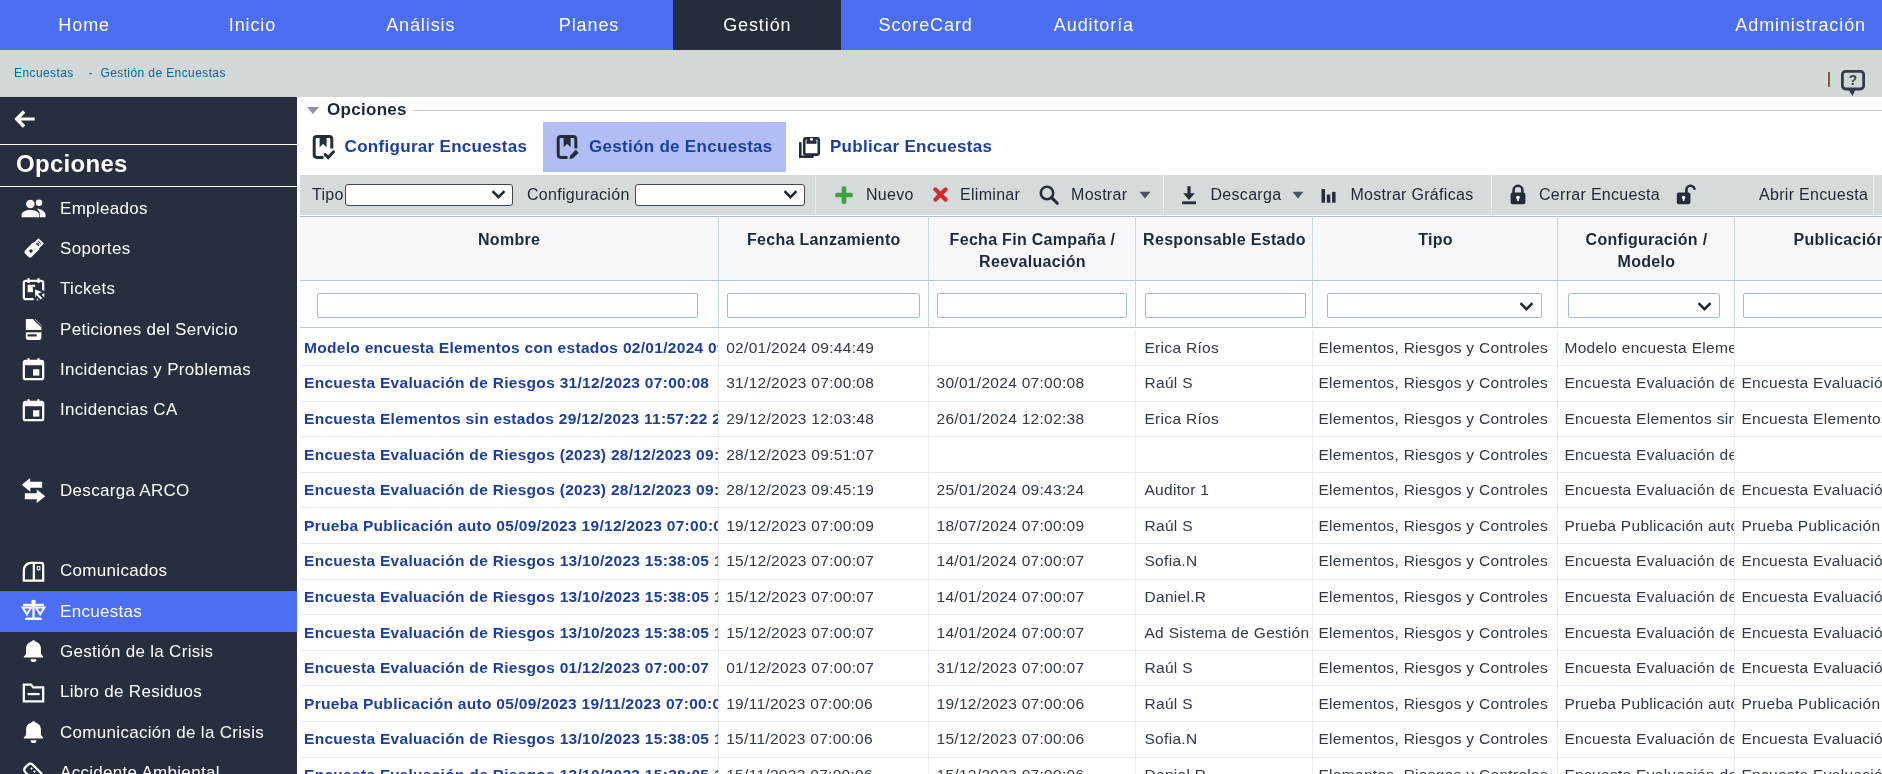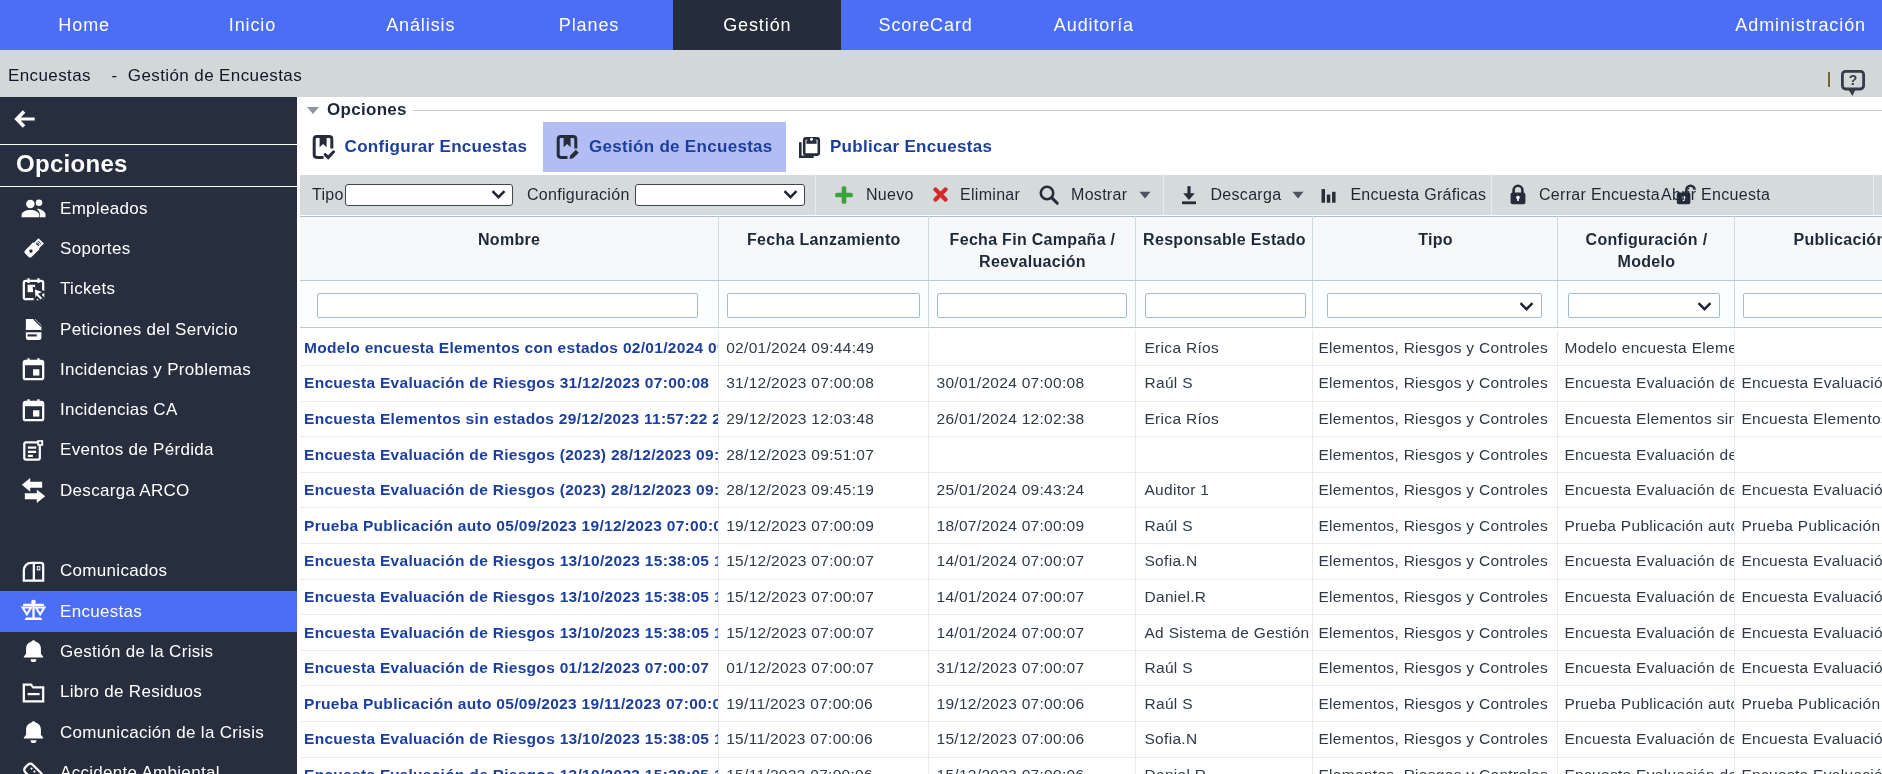--- a/index.html
+++ b/index.html
@@ -4,21 +4,21 @@
 <style>
 *{margin:0;padding:0;box-sizing:border-box}
 html,body{width:1882px;height:774px;overflow:hidden;background:#fff;font-family:"Liberation Sans",sans-serif}
 
 #nav{position:absolute;left:0;top:0;width:1882px;height:64px;background:#4c6ef5;display:flex}
 #nav .it{width:168.3px;height:50px;display:flex;align-items:center;justify-content:center;color:#fff;font-size:18px;letter-spacing:.9px}
 #nav .active{background:#252d3a}
 #nav .admin{position:absolute;right:16px;top:0;height:50px;display:flex;align-items:center;color:#fff;font-size:18px;letter-spacing:.9px}
 
 #crumb{position:absolute;left:0;top:50px;width:1882px;height:47px;background:#d2d7d8}
-#crumb .txt{position:absolute;left:8px;top:66px;font-size:17px;color:#0f172a;letter-spacing:.4px;top:16px}
+#crumb .txt{position:absolute;left:14px;top:66px;font-size:12px;color:#0369a1;letter-spacing:.4px;top:16px}
 
 #side{position:absolute;left:0;top:97px;width:297px;height:677px;background:#272f3f;color:#fff}
 #side .sep{position:absolute;left:0;width:297px;height:1px;background:#fff}
 #side .title{position:absolute;left:16px;top:53px;font-size:24px;font-weight:bold;letter-spacing:.3px}
 .mi{position:absolute;left:0;width:297px;height:40.45px}
 .mi .ic{position:absolute;left:20px;top:50%;margin-top:-13.5px;width:27px;height:27px}
 .mi .lb{position:absolute;left:60px;top:50%;transform:translateY(-50%);font-size:17px;letter-spacing:.3px;white-space:nowrap}
 .mi.sel{background:#4c6ef5}
 
 #content{position:absolute;left:300px;top:97px;width:1582px;height:677px;background:#fff}
@@ -139,33 +139,20 @@
           <g fill="none" stroke="#fff" stroke-width="2">
             <rect x="3.4" y="4.4" width="17.2" height="16.2" rx="1.6"></rect>
             <line x1="7.6" y1="2" x2="7.6" y2="6.2"></line>
             <line x1="16.4" y1="2" x2="16.4" y2="6.2"></line>
           </g>
           <rect x="3.4" y="4.4" width="17.2" height="3.8" fill="#fff"></rect>
           <rect x="11.6" y="11.8" width="5.6" height="5.6" fill="#fff"></rect>
         </svg></span>
       <span class="lb">Incidencias CA</span>
     </div>
-<div class="mi" style="top:333.2px">
-      <span class="ic"><svg width="27" height="27" viewBox="0 0 24 24">
-          <g fill="none" stroke="#fff" stroke-width="2">
-            <rect x="3.8" y="4.8" width="13.8" height="15.2" rx="1.6"></rect>
-            <line x1="7" y1="9.4" x2="14.4" y2="9.4"></line>
-            <line x1="7" y1="13.2" x2="14.4" y2="13.2"></line>
-            <line x1="7" y1="16.8" x2="11.4" y2="16.8"></line>
-          </g>
-          <rect x="15.4" y="2.8" width="5.2" height="5" fill="#fff"></rect>
-          <rect x="17" y="4.3" width="1.9" height="2" fill="#272f3f"></rect>
-        </svg></span>
-      <span class="lb">Eventos de Pérdida</span>
-    </div>
 <div class="mi" style="top:373.5px">
       <span class="ic"><svg width="27" height="27" viewBox="0 0 24 24">
           <g fill="#fff">
             <path d="M1.6 6.9l7.5-6.1v3.5h10.6v5.2H9.1v3.5z"></path>
             <path d="M22.4 17.1l-7.5-6.1v3.5H4.3v5.2h10.6v3.5z"></path>
           </g>
         </svg></span>
       <span class="lb">Descarga ARCO</span>
     </div>
 <div class="mi" style="top:454.1px">
@@ -323,39 +310,39 @@
 <div class="el" style="left:1019px;top:0px">
         <svg width="20" height="22" viewBox="0 0 22 22">
           <g fill="#252d3a">
             <rect x="2.8" y="4.5" width="3.8" height="15"></rect>
             <rect x="8.6" y="10.5" width="3.8" height="9"></rect>
             <rect x="14.4" y="7.5" width="3.8" height="12"></rect>
             <rect x="2.8" y="17.7" width="15.4" height="1.8" opacity="0"></rect>
           </g>
         </svg>
       </div>
-<div class="el lab" style="left:1050.4px">Encuesta Gráficas</div>
+<div class="el lab" style="left:1050.4px">Mostrar Gráficas</div>
 <div class="el" style="left:1207px;top:0px">
         <svg width="22" height="24" viewBox="0 0 22 24">
           <path fill="none" stroke="#252d3a" stroke-width="2.6" d="M6.6 10V7.2a4.4 4.4 0 0 1 8.8 0V10"></path>
           <rect x="3.6" y="9.6" width="14.8" height="11.6" rx="2" fill="#252d3a"></rect>
           <circle cx="11" cy="14.6" r="1.8" fill="#fff"></circle>
           <rect x="10.2" y="15.4" width="1.6" height="2.6" fill="#fff"></rect>
         </svg>
       </div>
 <div class="el lab" style="left:1239px">Cerrar Encuesta</div>
 <div class="el" style="left:1374px;top:0px">
         <svg width="24" height="24" viewBox="0 0 24 24">
           <path fill="none" stroke="#252d3a" stroke-width="2.6" d="M12.4 10V6.8a4.1 4.1 0 0 1 8.2 0"></path>
           <rect x="2.8" y="9.6" width="13.6" height="11.6" rx="2" fill="#252d3a"></rect>
           <circle cx="9.6" cy="14.6" r="1.8" fill="#fff"></circle>
           <rect x="8.8" y="15.4" width="1.6" height="2.6" fill="#fff"></rect>
         </svg>
       </div>
-<div class="el lab" style="left:1361px">Abrir Encuesta</div>
+<div class="el lab" style="left:1459px">Abrir Encuesta</div>
     </div>
 <div id="tblwrap">
       <table>
 <colgroup>
           <col style="width:418.7px">
           <col style="width:210.3px">
           <col style="width:207px">
           <col style="width:177px">
           <col style="width:245px">
           <col style="width:177px">

